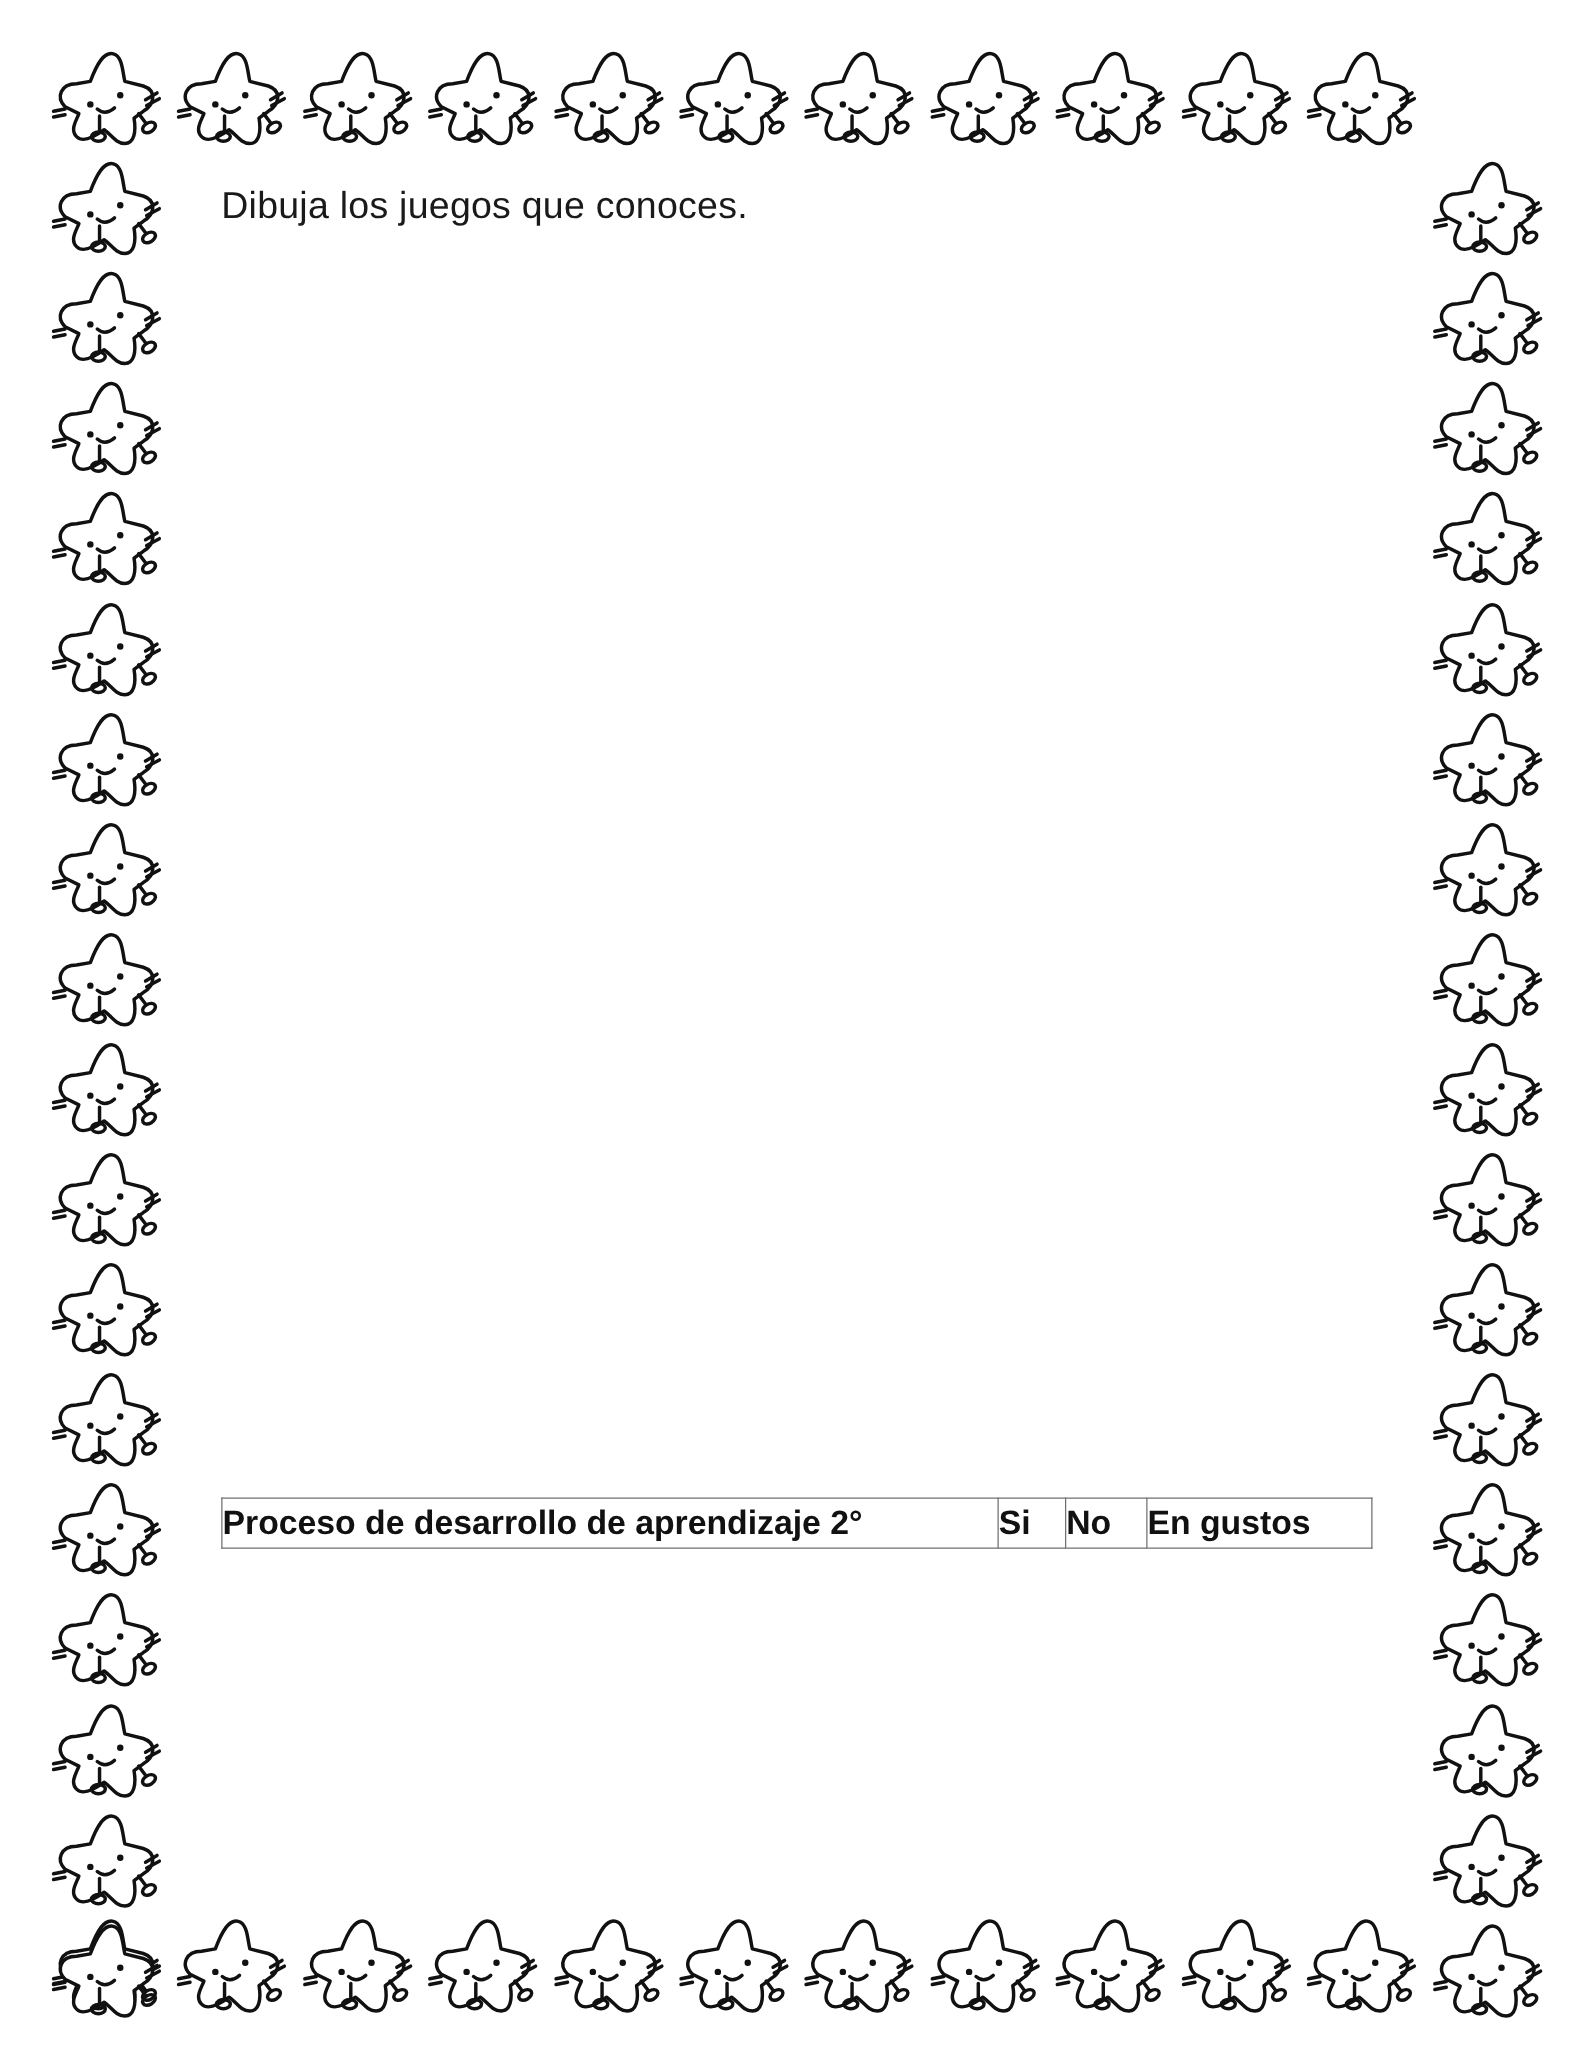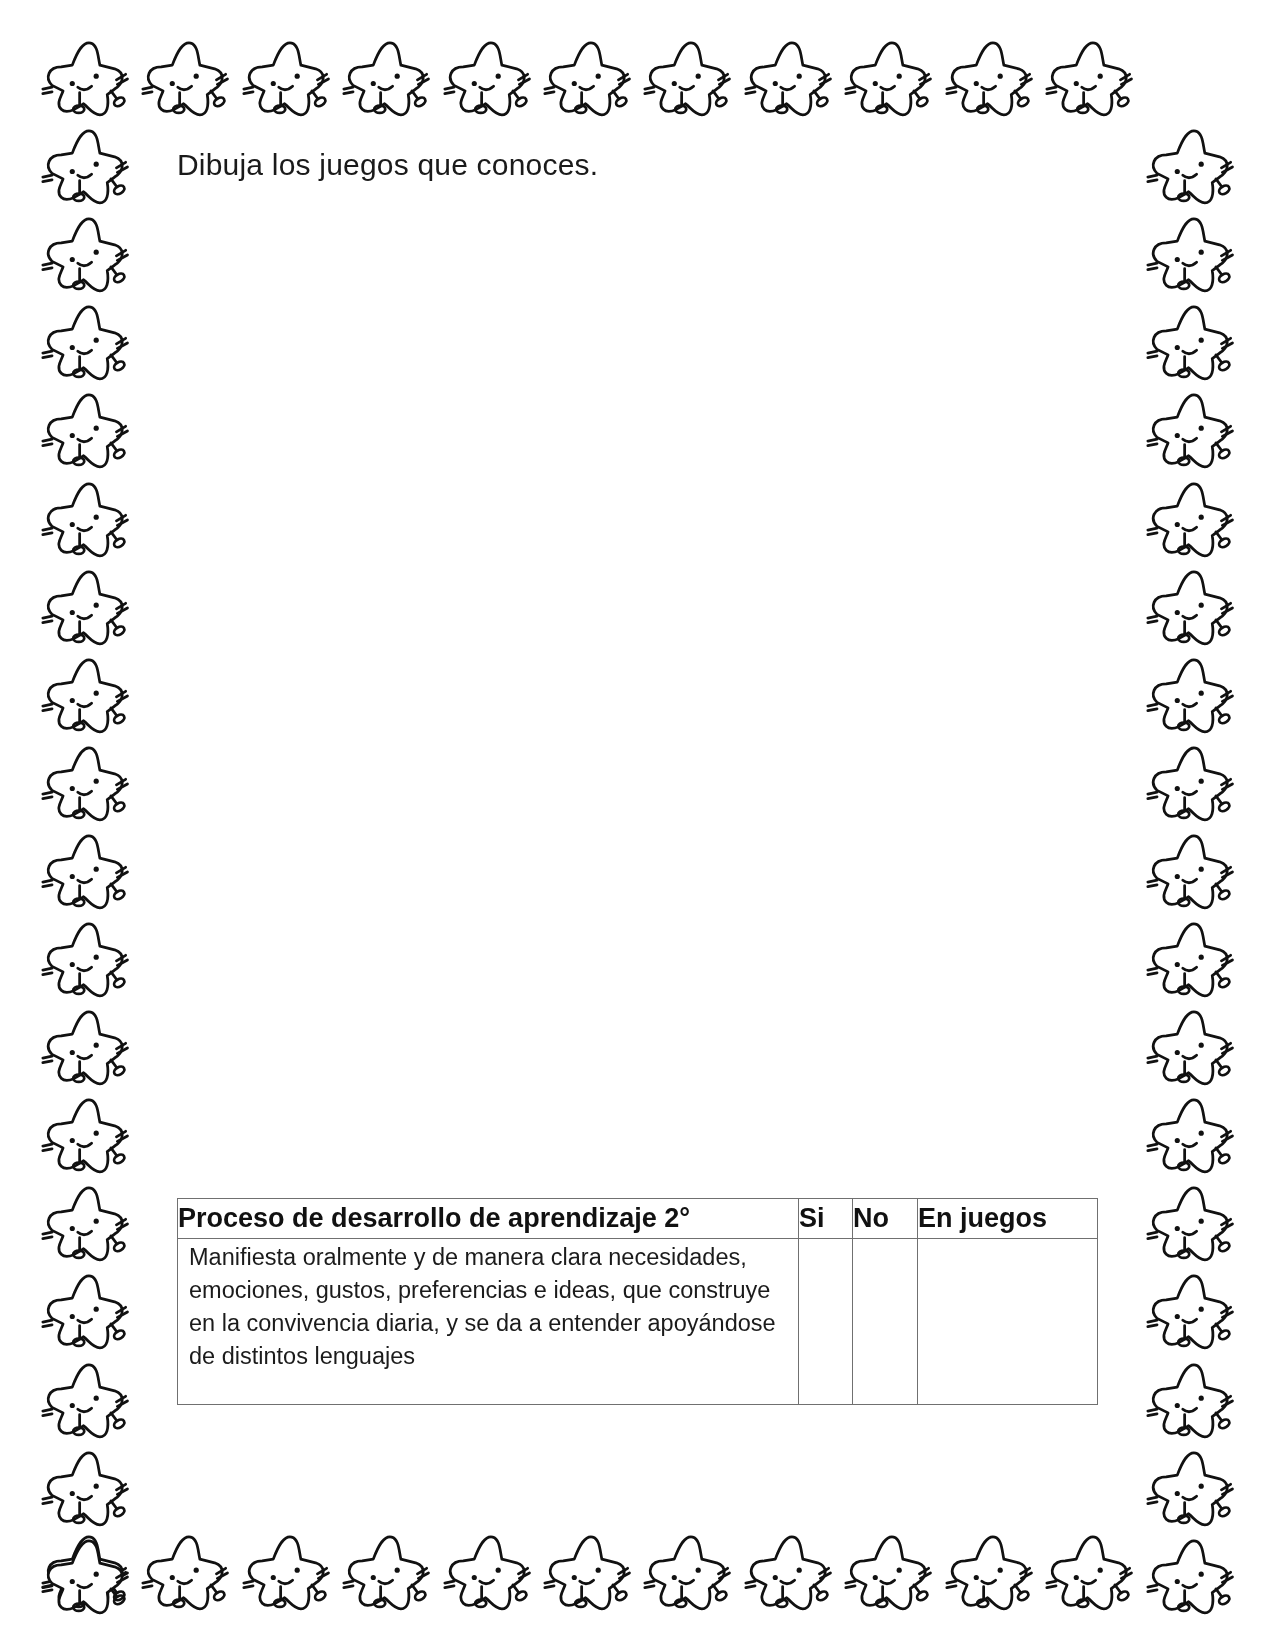--- a/index.html
+++ b/index.html
@@ -876,24 +876,18 @@
       <col style="width:621px">
       <col style="width:54px">
       <col style="width:65px">
       <col style="width:180px">
     </colgroup>
     <tbody>
     <tr>
       <th class="hdr">Proceso de desarrollo de aprendizaje 2°</th>
       <th class="hdr">Si</th>
       <th class="hdr">No</th>
-      <th class="hdr">En juegos</th>
-    </tr>
-    <tr style="height:166px">
-      <td class="desc">Manifiesta oralmente y de manera clara necesidades, emociones, gustos, preferencias e ideas, que construye en la convivencia diaria, y se da a entender apoyándose de distintos lenguajes</td>
-      <td class="check"></td>
-      <td class="check"></td>
-      <td class="check"></td>
+      <th class="hdr">En gustos</th>
     </tr>
   </tbody>
     </table>
 
 </div>
 
 </body></html>

